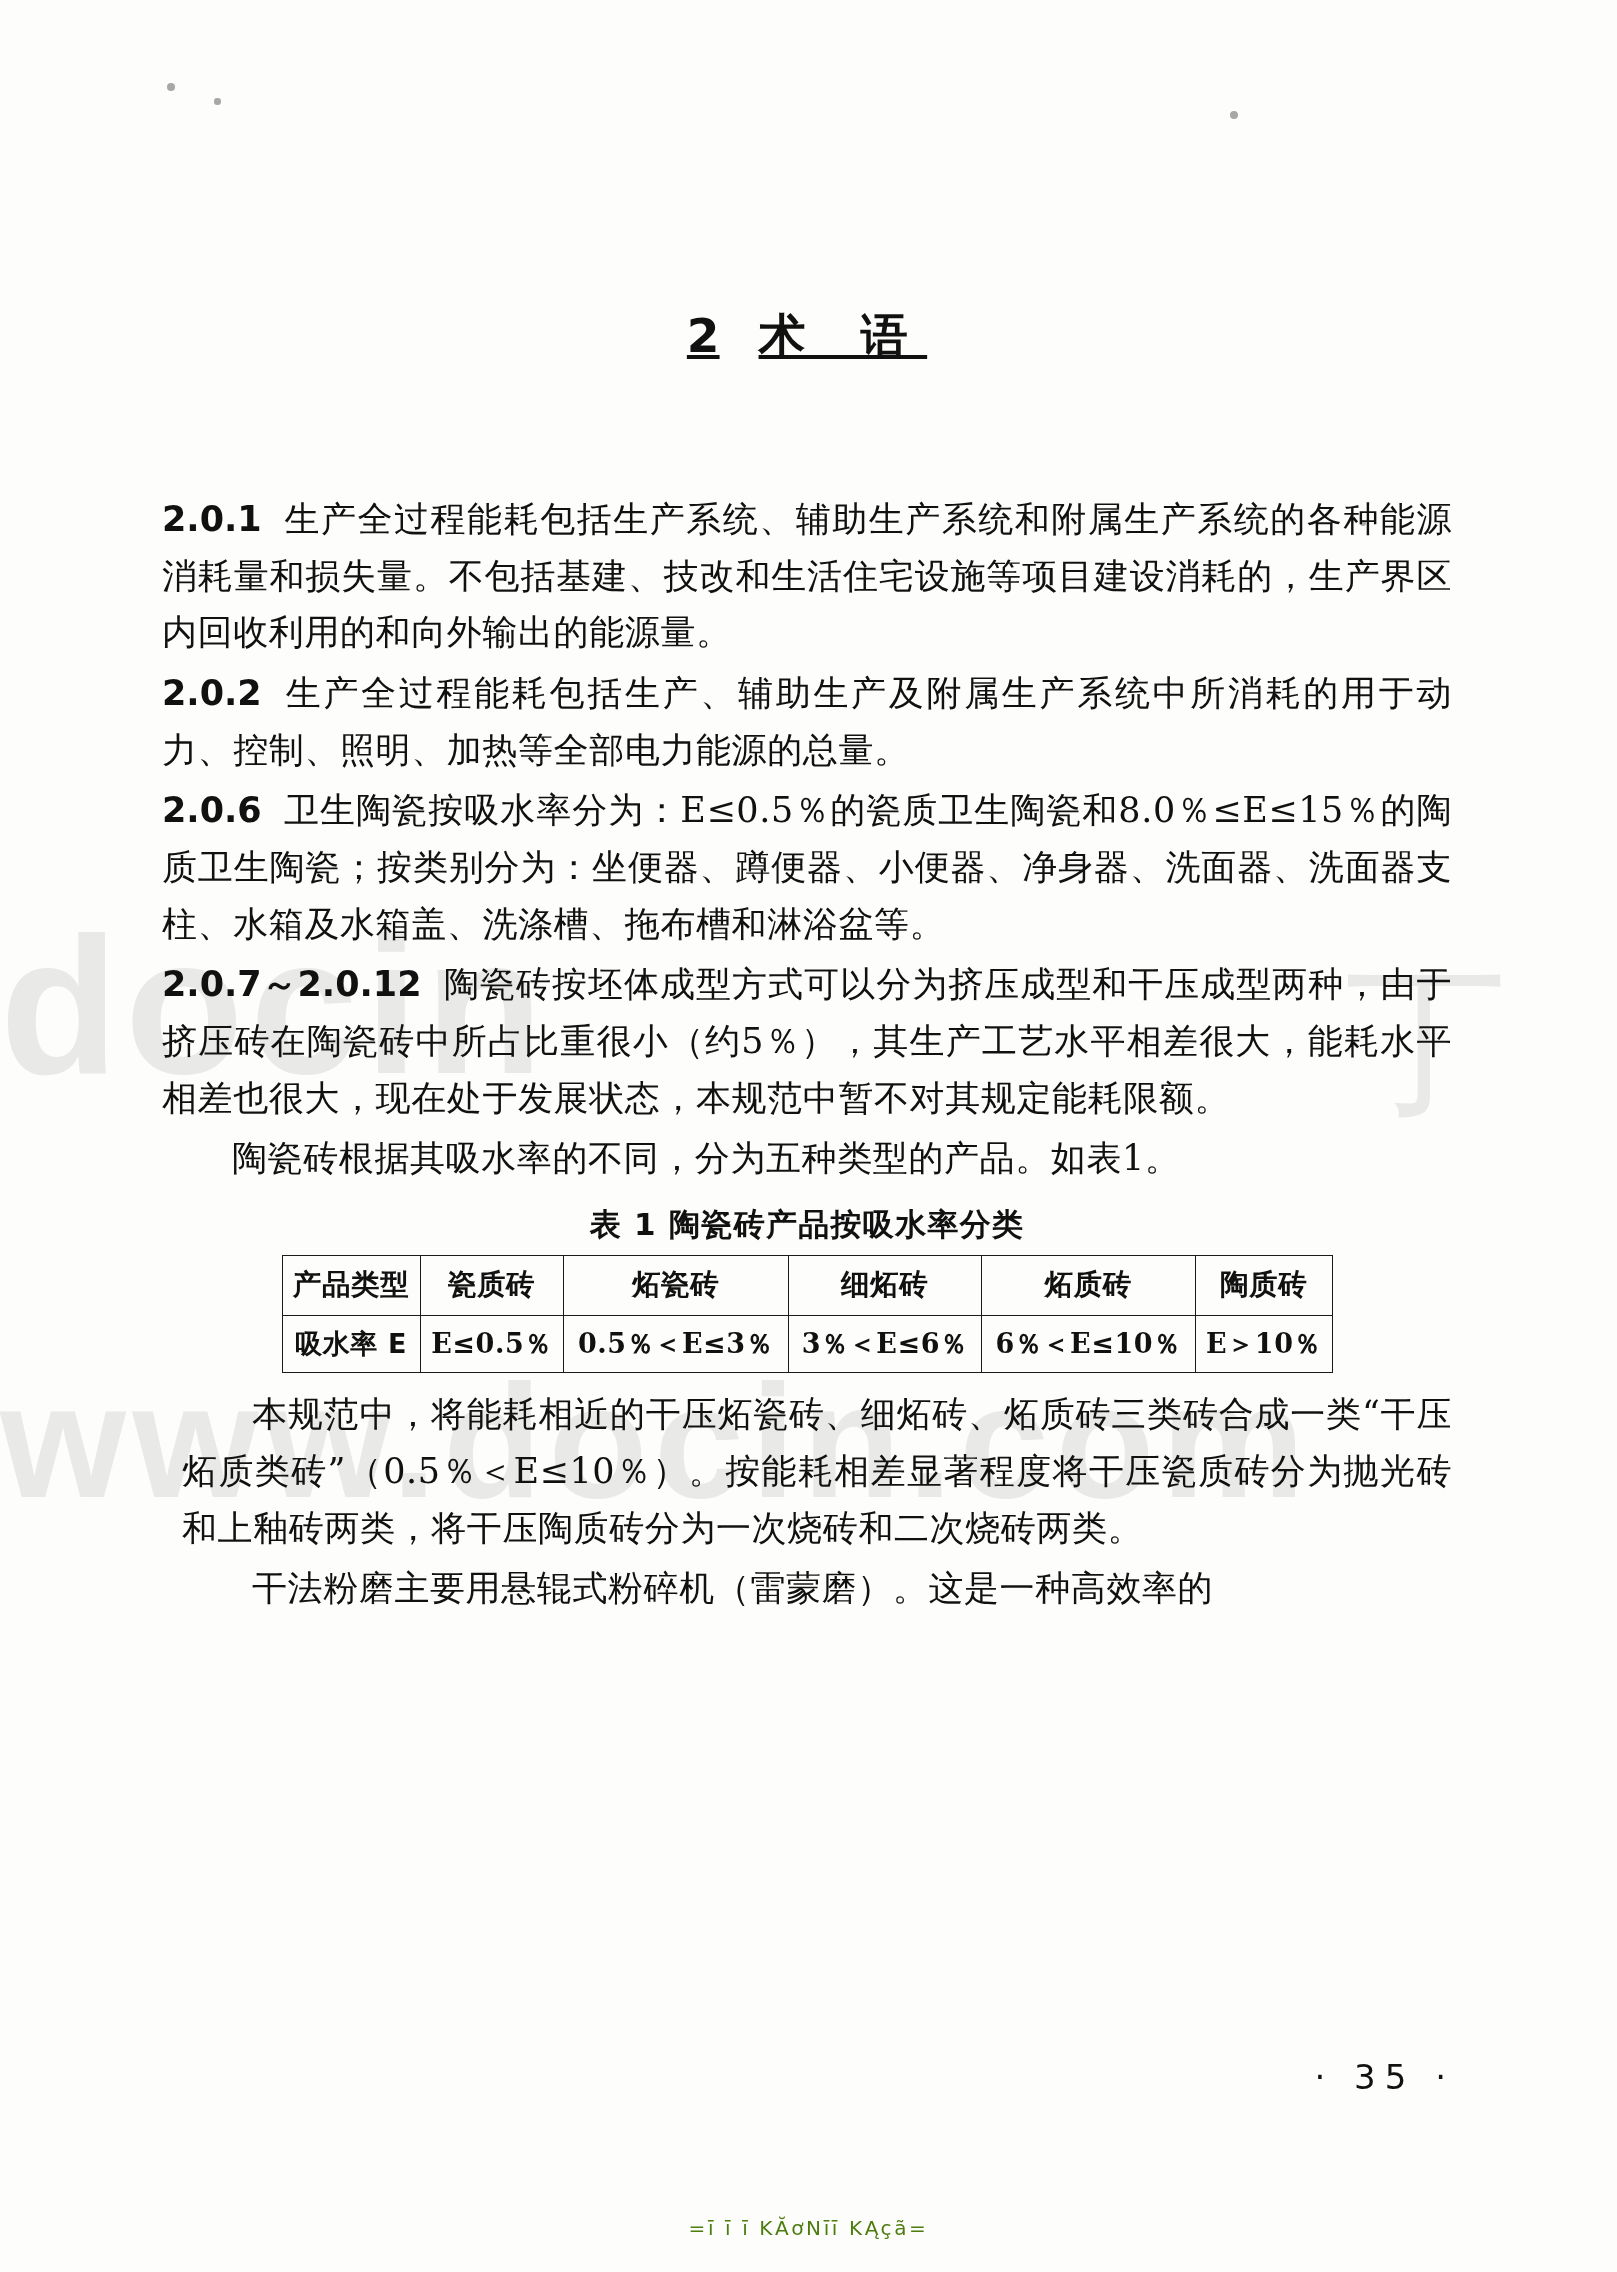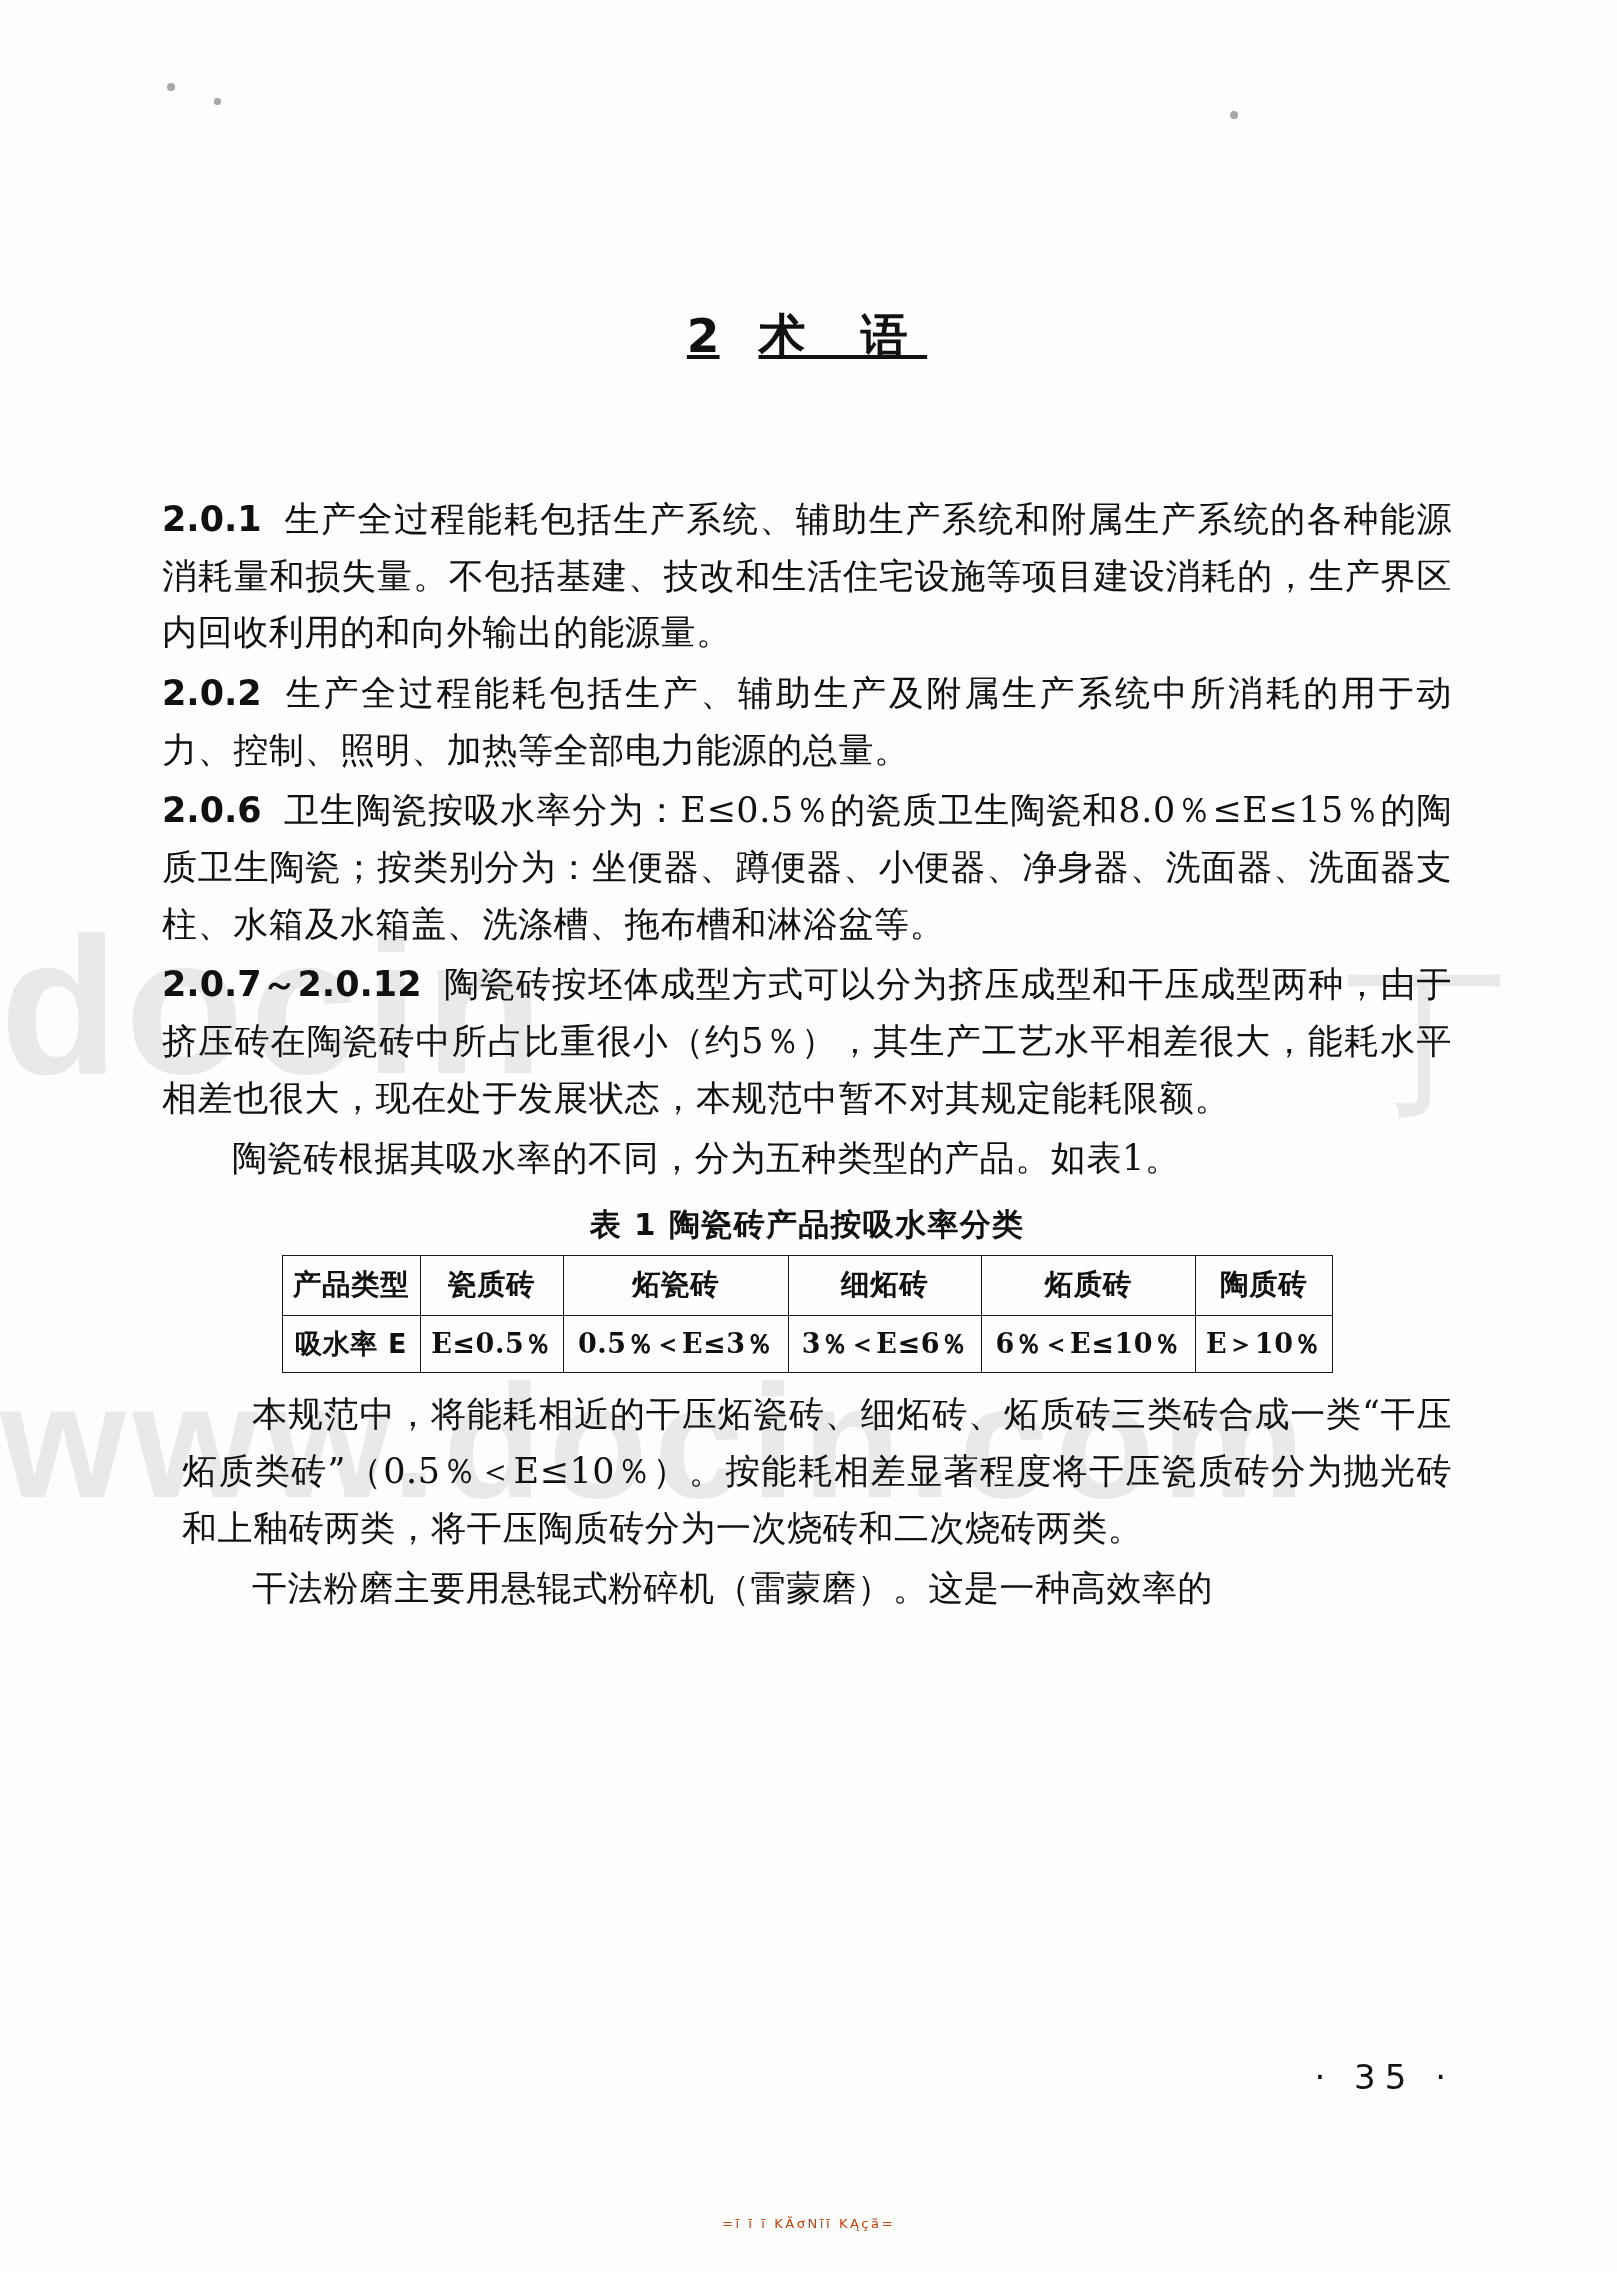--- a/index.html
+++ b/index.html
@@ -139,22 +139,22 @@
     font-size: 34px;
     font-family: "DejaVu Sans", "Liberation Sans", sans-serif;
     letter-spacing: 9px;
   }
   .footer-strip {
     position: absolute;
     left: 0;
     top: 2216px;
     width: 1617px;
     text-align: center;
-    font-size: 13px;
-    color: #c2410c;
+    font-size: 20px;
+    color: #4d7c0f;
     font-family: "DejaVu Sans", "Liberation Sans", sans-serif;
     letter-spacing: 2.6px;
   }
 </style>
 </head>
 <body>
 
 <div class="page">
 
   <div class="speck" style="left:167px;top:83px;width:7.8px;height:7.8px;"></div>

